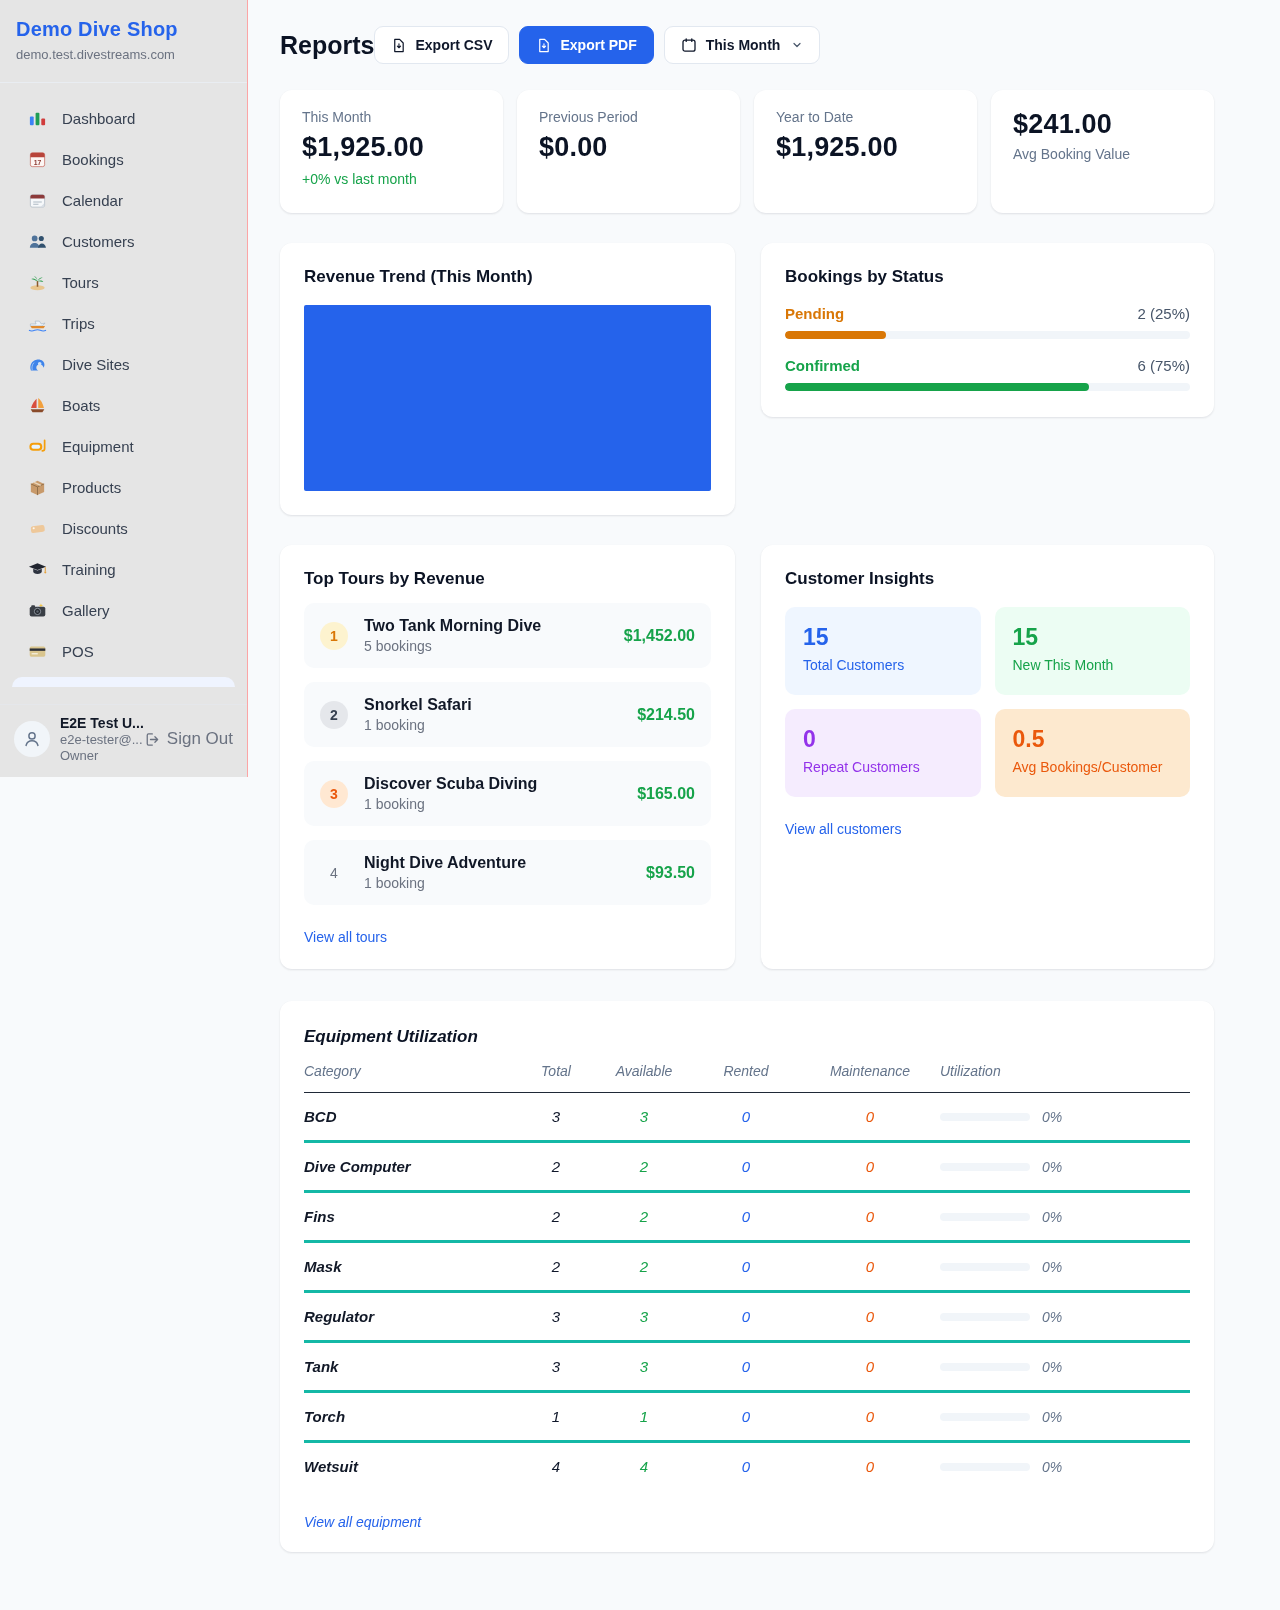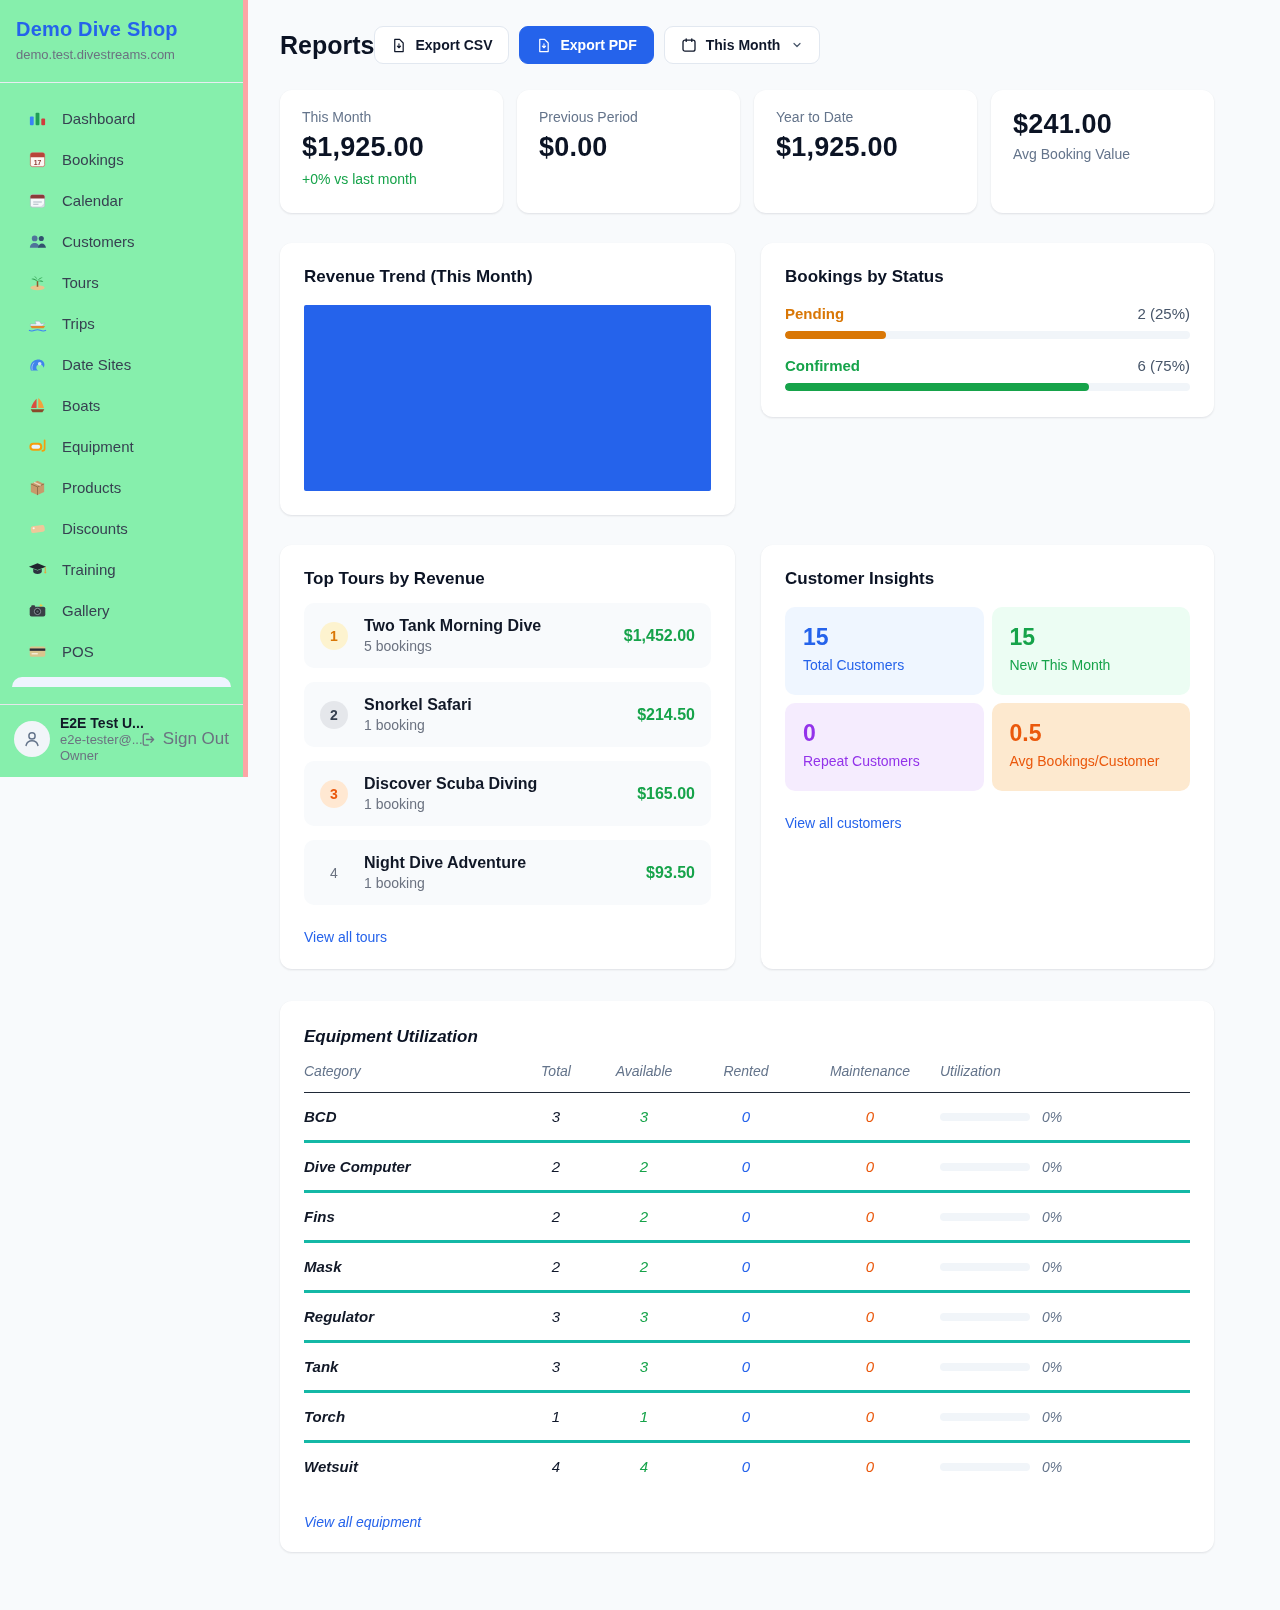--- a/index.html
+++ b/index.html
@@ -7,22 +7,22 @@
   body {
     min-height:1610px;
     background:#f8fafc;
     font-family:"Liberation Sans","DejaVu Sans",sans-serif;
     color:#0f172a;
     display:flex;
     align-items:flex-start;
   }
   
   .sidebar {
-    width:248px; flex:0 0 248px; background:#86efac;
-    border-right:5px solid #fca5a5;
+    width:248px; flex:0 0 248px; background:#e5e5e5;
+    border-right:1px solid #fca5a5;
   }
   .sidebar-header { padding:18px 16px 20px; border-bottom:1px solid #e9edf2; }
   .shop-name { color:#2563eb; font-size:20px; font-weight:bold; letter-spacing:.2px; }
   .shop-domain { color:#6b7280; font-size:13px; margin-top:6px; }
   .nav { padding:14px 0 17px; }
   .nav-item {
     display:flex; align-items:center; gap:15px;
     margin:2px 12px; padding:10px 16px; border-radius:10px;
     color:#374151; font-size:15px; cursor:pointer;
   }
@@ -94,21 +94,21 @@
   .rank-1 { background:#fdf3cf; color:#d97706; }
   .rank-2 { background:#e5e7eb; color:#374151; }
   .rank-3 { background:#ffe8d2; color:#ea580c; }
   .rank-4 { background:transparent; color:#6b7280; font-weight:normal; }
   .tour-info { flex:1; min-width:0; }
   .tour-name { font-size:16px; font-weight:bold; color:#111827; }
   .tour-bookings { font-size:14px; color:#6b7280; margin-top:3px; }
   .tour-amount { font-size:16px; font-weight:bold; color:#16a34a; }
   .view-link { display:block; color:#2563eb; font-size:14px; margin-top:24px; cursor:pointer; text-decoration:none; }
   .insights-card { padding:24px; }
-  .tiles { display:grid; grid-template-columns:1fr 1fr; gap:8px; margin-top:18px; }
+  .tiles { display:grid; grid-template-columns:1fr 1fr; gap:14px; margin-top:18px; }
   .tile { border-radius:10px; padding:17px 18px; height:88px; }
   .tile-value { font-size:23px; font-weight:bold; }
   .tile-label { font-size:14px; margin-top:6px; }
   .tile-blue  { background:#eff6ff; } .tile-blue  .tile-value,.tile-blue  .tile-label { color:#2563eb; }
   .tile-green { background:#ecfdf3; } .tile-green .tile-value,.tile-green .tile-label { color:#16a34a; }
   .tile-purple{ background:#f5ecfe; } .tile-purple .tile-value,.tile-purple .tile-label { color:#9333ea; }
   .tile-orange{ background:#fde9cf; } .tile-orange .tile-value,.tile-orange .tile-label { color:#ea580c; }
   
   .equipment-card { margin-top:32px; padding:26px 24px 22px;font-style:italic; }
   .eq-grid { display:grid; grid-template-columns:212px 80px 96px 108px 140px 1fr; align-items:center; }
@@ -204,21 +204,21 @@
     </div>
 
     <div class="nav-item">
       <span class="nav-icon">
           <svg viewBox="0 0 20 20">
             <path d="M3 16c-1.6-4.5.6-10 6-11 4.5-.8 8.5 1.5 8.3 5.5-.1 1.3-.5 2.2-1 2.8-.4-2-1.9-3.3-3.9-3.3-2.4 0-4 1.8-3.6 3.9.3 1.5 1.6 2.4 3.3 2.4H3z" fill="#3f84ea"></path>
             <circle cx="12.3" cy="9.2" r="1.9" fill="#cfe3fb"></circle>
             <path d="M4.5 15.9c-.8-2.8-.2-5.9 1.8-7.9" stroke="#9ec5f5" stroke-width="1" fill="none"></path>
           </svg>
         </span>
-      <span>Date Sites</span>
+      <span>Dive Sites</span>
     </div>
 
     <div class="nav-item">
       <span class="nav-icon">
           <svg viewBox="0 0 20 20">
             <path d="M9 3v9.5H3.2C4.5 8.5 6.8 5 9 3z" fill="#d84f3f"></path>
             <path d="M10.8 2v10.5h6C15.8 8 13.4 4 10.8 2z" fill="#f2a03d"></path>
             <path d="M2.8 14h14.4l-2 3H4.8z" fill="#8a4b2a"></path>
           </svg>
         </span>

